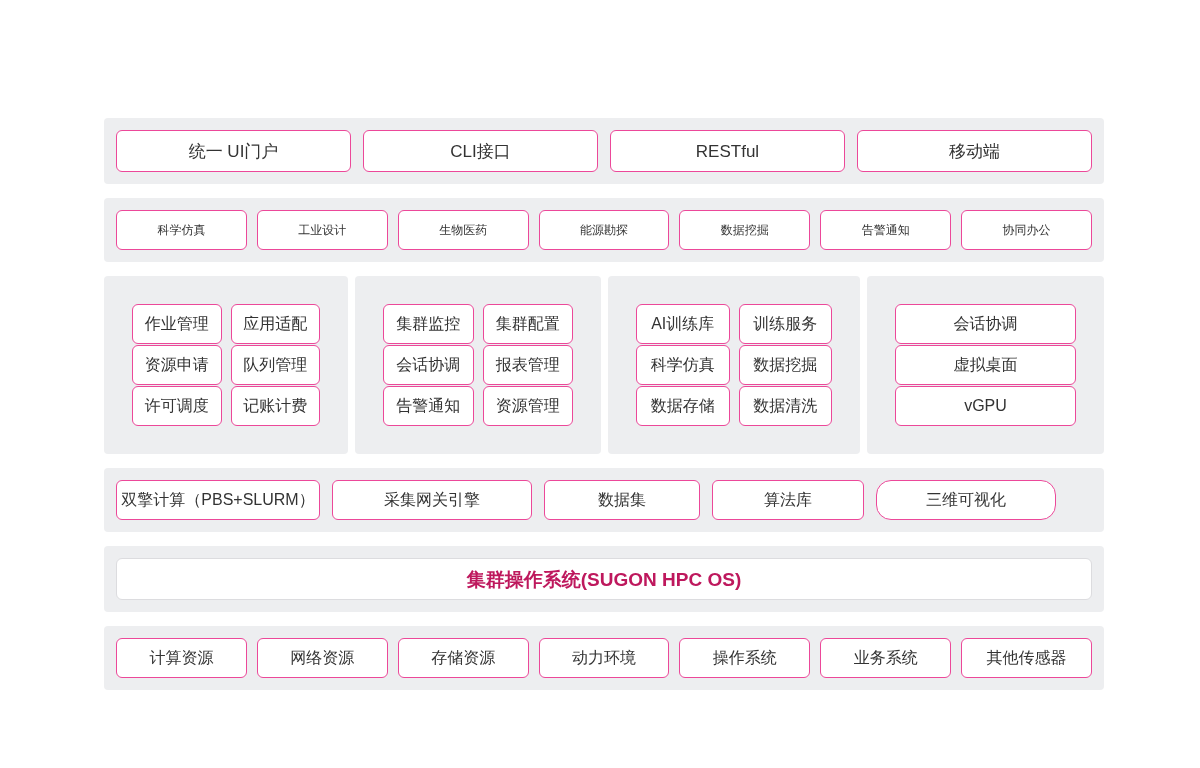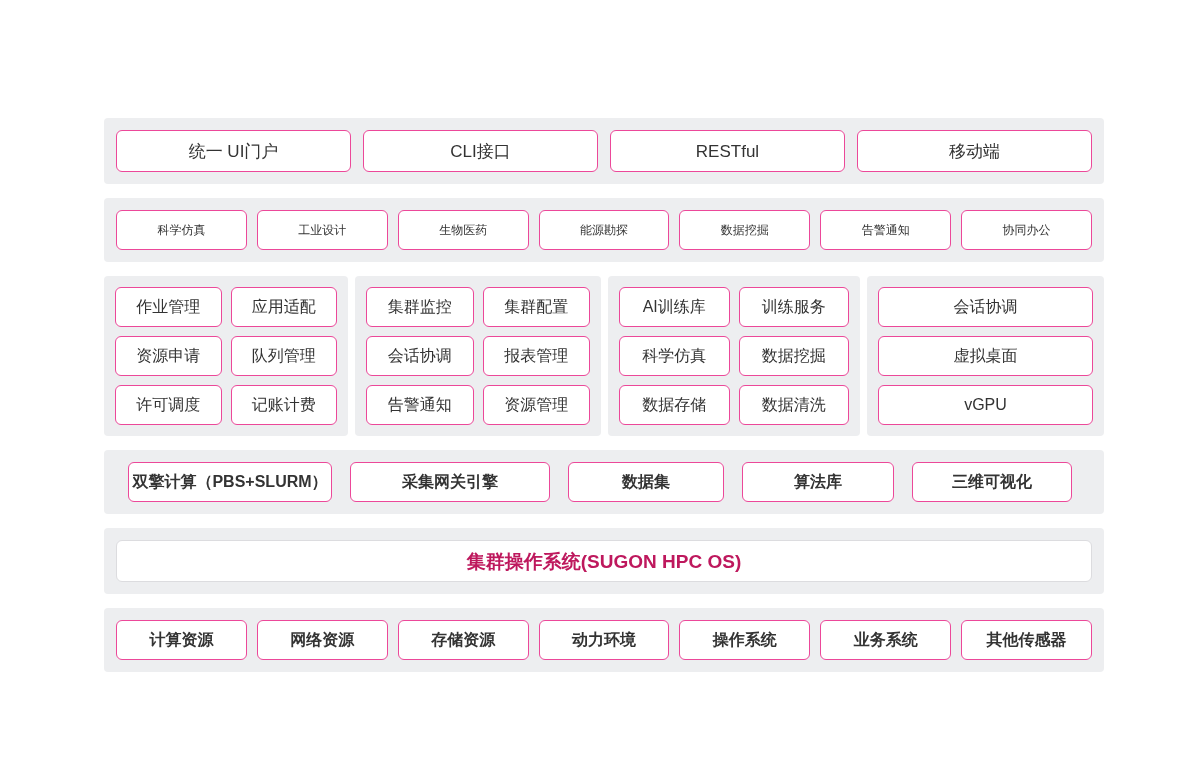--- a/index.html
+++ b/index.html
@@ -24,21 +24,21 @@
   
   .band {
     background: #edeef0;
     border-radius: 4px;
     padding: 12px;
     box-sizing: border-box;
     margin-bottom: 14px;
     display: flex;
     gap: 12px;
   }
-  .band:last-child { margin-bottom: 0; font-weight: bold; }
+  .band:last-child { margin-bottom: 0; }
 
   
   .card {
     background: #ffffff;
     border: 1px solid #ec4899;
     border-radius: 6px;
     height: 40px;
     display: flex;
     align-items: center;
     justify-content: center;
@@ -60,50 +60,50 @@
   
   #row-groups {
     background: transparent;
     padding: 0;
     gap: 7px;
     margin-bottom: 14px;
   }
   .group {
     background: #edeef0;
     border-radius: 4px;
-    padding: 11px;
+    padding: 28px;
     box-sizing: border-box;
     display: flex;
     flex-direction: column;
-    gap: 9px;
+    gap: 1px;
   }
   .group-row {
     display: flex;
     gap: 9px;
   }
   .group .card {
     height: 40px;
     font-size: 16px;
     flex: 1 1 0;
   }
   #group-job      { flex: 0 0 244px; }
   #group-cluster  { flex: 0 0 246px; }
   #group-ai       { flex: 0 0 252px; }
   #group-desktop  { flex: 1 1 auto; }
   #group-desktop .card { height: 40px; }
 
   
-  #row-engines { gap: 10px; padding: 12px 24px; font-weight: bold; }
+  #row-engines { gap: 4px; padding: 12px 12px; }
   #row-engines .card { height: 40px; font-size: 16px; flex: 0 0 auto; }
   #row-engines .card + .card { margin-left: 8px; }
   #row-engines .e0 { width: 204px; }
   #row-engines .e1 { width: 200px; }
   #row-engines .e2 { width: 156px; }
   #row-engines .e3 { width: 152px; }
-  #row-engines .e4 { width: 160px; }
+  #row-engines .e4 { width: 180px; border-radius: 15px; }
 
   
   #row-os .card {
     height: 42px;
     font-size: 19px;
     font-weight: bold;
     color: #be185d;
     border-color: #dcdcdf;
   }
 

